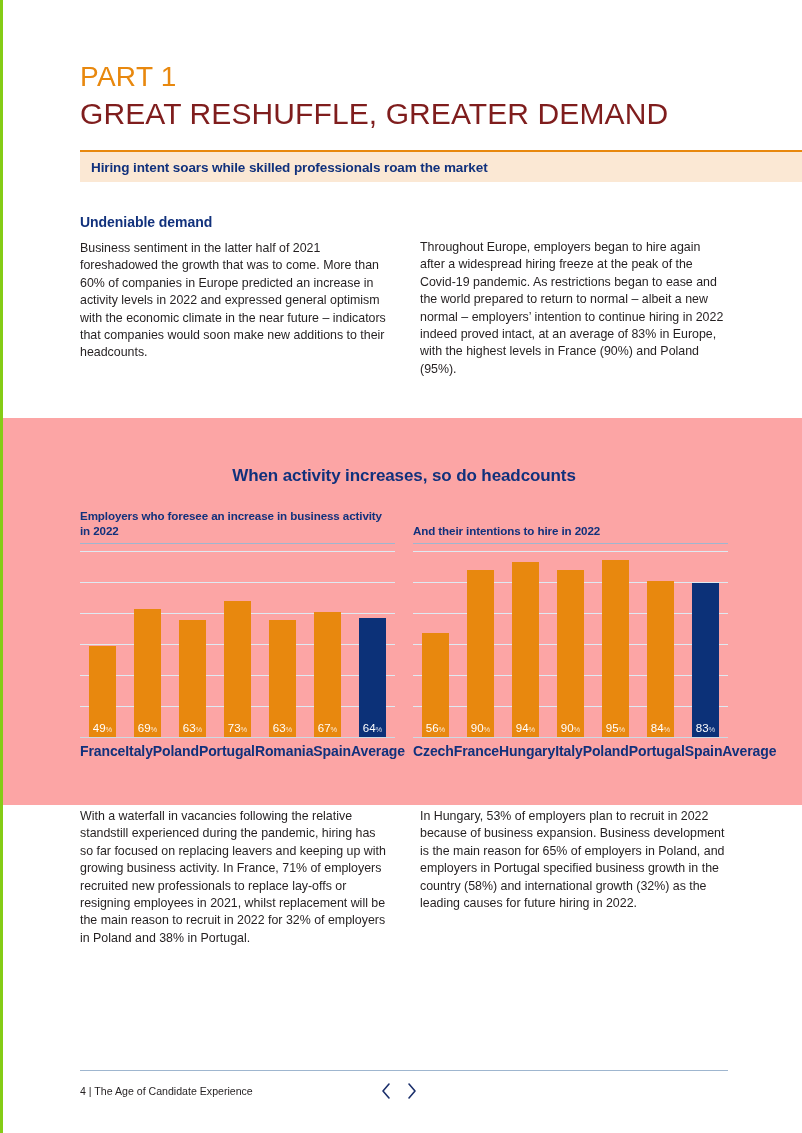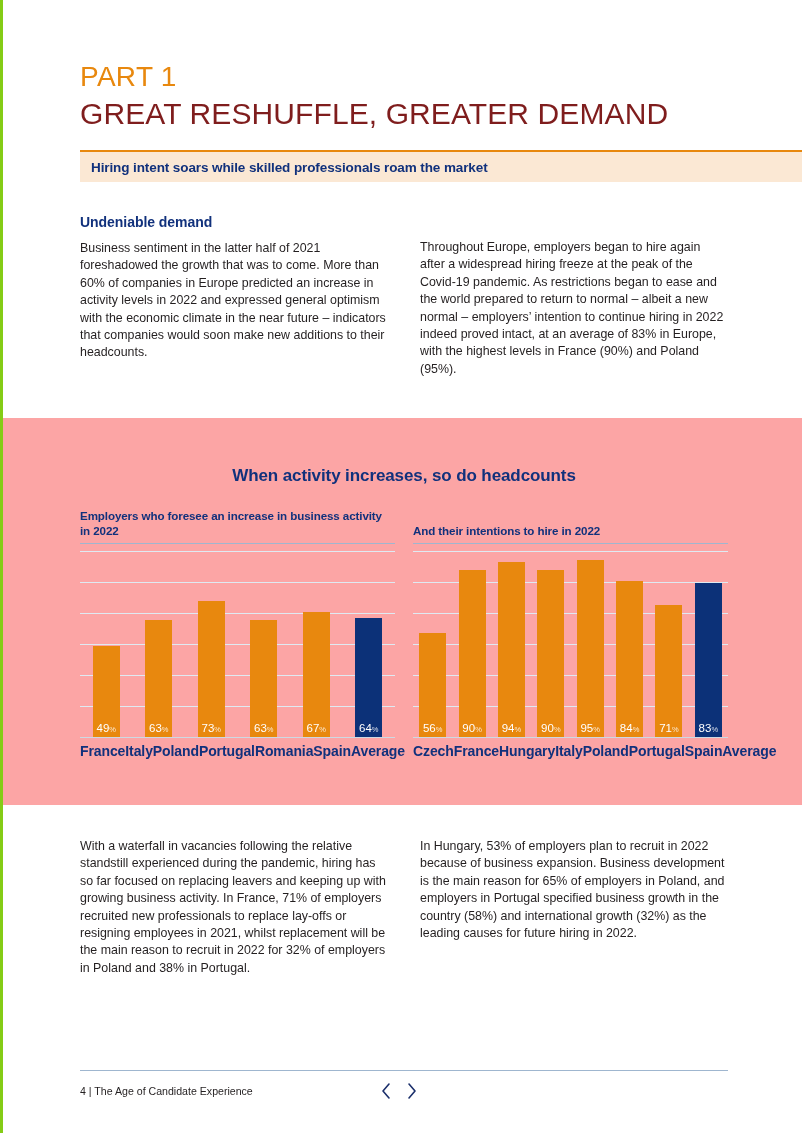--- a/index.html
+++ b/index.html
@@ -207,21 +207,21 @@
     font-size: 14px;
     font-weight: bold;
     color: #11317c;
     letter-spacing: -0.1px;
   }
 
   
   .outro {
     position: absolute;
     left: 77px;
-    top: 838px;
+    top: 808px;
     width: 648px;
     display: flex;
     gap: 32px;
   }
 
   
   .footer-rule {
     position: absolute;
     left: 77px;
     top: 1070px;
@@ -294,20 +294,25 @@
               <div></div>
               <div></div>
               <div></div>
               <div></div>
               <div></div>
           </div>
           <div class="bars">
               <div class="bar-wrap">
                 <div class="bar" style="height: 49%;">
                   <span class="bar-value">49<span class="pct">%</span></span>
+                </div>
+              </div>
+              <div class="bar-wrap">
+                <div class="bar" style="height: 69%;">
+                  <span class="bar-value">69<span class="pct">%</span></span>
                 </div>
               </div>
               <div class="bar-wrap">
                 <div class="bar" style="height: 63%;">
                   <span class="bar-value">63<span class="pct">%</span></span>
                 </div>
               </div>
               <div class="bar-wrap">
                 <div class="bar" style="height: 73%;">
                   <span class="bar-value">73<span class="pct">%</span></span>
@@ -376,25 +381,20 @@
                 </div>
               </div>
               <div class="bar-wrap">
                 <div class="bar" style="height: 95%;">
                   <span class="bar-value">95<span class="pct">%</span></span>
                 </div>
               </div>
               <div class="bar-wrap">
                 <div class="bar" style="height: 84%;">
                   <span class="bar-value">84<span class="pct">%</span></span>
-                </div>
-              </div>
-              <div class="bar-wrap">
-                <div class="bar" style="height: 71%;">
-                  <span class="bar-value">71<span class="pct">%</span></span>
                 </div>
               </div>
               <div class="bar-wrap">
                 <div class="bar avg" style="height: 83%;">
                   <span class="bar-value">83<span class="pct">%</span></span>
                 </div>
               </div>
             </div>
         </div>
         <div class="cats">

